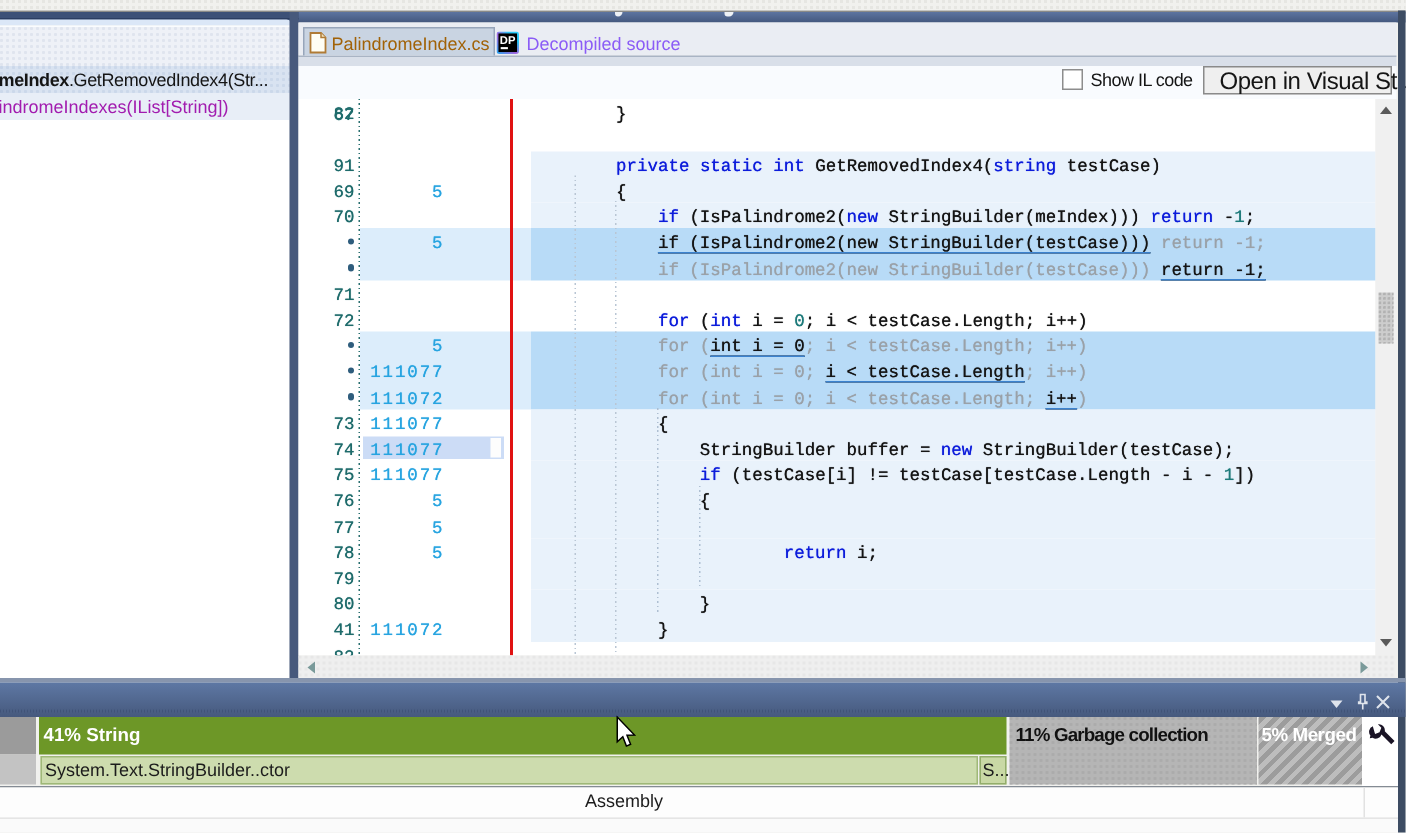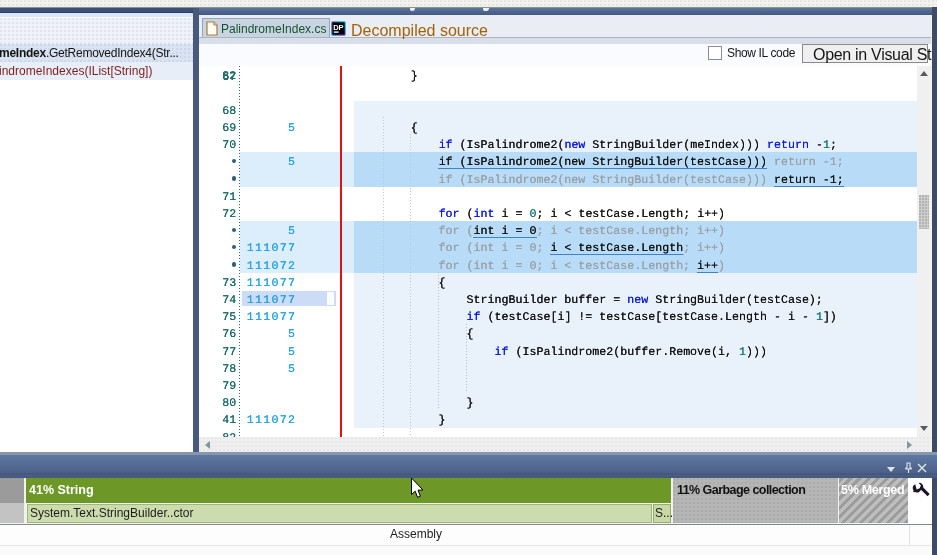--- a/index.html
+++ b/index.html
@@ -25,47 +25,47 @@
 
 <div class="abs" style="left:0;top:8px;width:199px;height:4.6px;background:#3c5077"></div>
 <div class="abs" style="left:0;top:12.4px;width:199px;height:0.9px;background:#2b3d62"></div>
 <div class="abs" style="left:0;top:13.2px;width:195px;height:4.2px;background:#dbe7f7;border-top-right-radius:5px"></div>
 <div class="abs" style="left:0;top:17.2px;width:194px;height:1.2px;background:#fafcfe"></div>
 <div class="abs" style="left:0;top:18px;width:193px;height:434px;background:#fff"></div>
 <div class="abs" style="left:0;top:18px;width:193px;height:26px;background:#eef1f7;background-image:radial-gradient(circle at 1px 1px,#dfe4ee 0.9px,transparent 1.1px);background-size:4px 4px"></div>
 <div class="abs" style="left:0;top:44px;width:193px;height:18px;background:#d9e3f1;background-image:radial-gradient(circle at 1px 1px,#cbd8ea 0.9px,transparent 1.1px);background-size:4px 4px"></div>
 <div class="abs" style="left:0;top:62px;width:193px;height:18px;background:#e8eef7"></div>
 <div class="ui" style="left:-1px;top:46px;font-size:12px;color:#151515;letter-spacing:-0.25px"><b>meIndex</b>.GetRemovedIndex4(Str...</div>
-<div class="ui" style="left:-1px;top:64px;font-size:12px;color:#7f1d1d">indromeIndexes(IList[String])</div>
+<div class="ui" style="left:-1px;top:64px;font-size:12px;color:#a21caf">indromeIndexes(IList[String])</div>
 <div class="abs" style="left:193px;top:8px;width:6px;height:444px;background:#47597c"></div>
 
 <div class="abs" style="left:199px;top:15.2px;width:732px;height:21.6px;background:#eaedf3"></div>
 <div class="abs" style="left:199px;top:36.8px;width:732px;height:1.4px;background:#a9b4c4"></div>
 <div class="abs" style="left:199px;top:38.2px;width:732px;height:5.8px;background:#d9dfe9"></div>
 <div class="abs" style="left:202px;top:17.5px;width:128px;height:19.3px;background:#c9d4e2;border:1px solid #97a5ba;border-bottom:none"></div>
 <svg class="abs" style="left:206px;top:21px" width="12" height="15" viewBox="0 0 12 15">
     <path d="M1 1 h7 l3 3 v10 h-10 z" fill="#fffef4" stroke="#b07b35" stroke-width="1.2"></path>
     <path d="M8 1 v3 h3" fill="#f1e3c0" stroke="#b07b35" stroke-width="1"></path>
   </svg>
-<div class="ui" style="left:221px;top:22px;font-size:12px;color:#14532d">PalindromeIndex.cs</div>
+<div class="ui" style="left:221px;top:22px;font-size:12px;color:#a16207">PalindromeIndex.cs</div>
 <svg class="abs" style="left:331px;top:20.5px" width="15" height="15" viewBox="0 0 15 15">
     <defs>
       <linearGradient id="dp" x1="0" y1="1" x2="1" y2="0">
         <stop offset="0" stop-color="#23aaf2"></stop>
         <stop offset=".45" stop-color="#a667e2"></stop>
         <stop offset=".75" stop-color="#27c5f7"></stop>
         <stop offset="1" stop-color="#35d3fd"></stop>
       </linearGradient>
     </defs>
     <rect x="0" y="0" width="15" height="15" rx="2" fill="url(#dp)"></rect>
     <rect x="1.3" y="1.3" width="12.4" height="12.4" fill="#000"></rect>
     <text x="2.2" y="8.6" font-family="Liberation Sans" font-weight="bold" font-size="7.5" fill="#fff">DP</text>
     <rect x="2.8" y="10.4" width="4.8" height="1.4" fill="#fff"></rect>
   </svg>
-<div class="ui" style="left:351px;top:22px;font-size:16px;color:#a16207">Decompiled source</div>
+<div class="ui" style="left:351px;top:22px;font-size:12px;color:#8b5cf6">Decompiled source</div>
 
 <div class="abs" style="left:199px;top:44px;width:732px;height:22px;background:#f9fbfe"></div>
 <div class="abs" style="left:708px;top:45.5px;width:14px;height:14px;background:#fff;border:1px solid #8d8d8d"></div>
 <div class="ui" style="left:727px;top:46px;font-size:12px;color:#151515;letter-spacing:-0.35px">Show IL code</div>
 <div class="abs" style="left:802px;top:43.5px;width:126px;height:19px;background:#efefef;border:1.2px solid #8a8a8a"></div>
 <div class="ui" style="left:813px;top:46px;font-size:16px;color:#151515;letter-spacing:-0.3px">Open in Visual Studio</div>
 
 <div class="abs" style="left:199px;top:66px;width:718px;height:371px;background:#fff;overflow:hidden"></div>
 <div class="abs" style="left:199px;top:66px;width:732px;height:371px;overflow:hidden">
 <div class="abs" style="left:-199px;top:-66px;width:937px;height:555px">
@@ -100,21 +100,22 @@
 <div class="abs" style="left:354px;top:410.4px;width:563px;height:17.2px;background:#e9f2fb"></div>
 <div class="abs" style="left:239.2px;top:66px;width:1px;height:371px;background:repeating-linear-gradient(#2a7070 0 1px,transparent 1px 3px)"></div>
 <div class="abs" style="left:382.6px;top:117px;width:1px;height:320px;background:repeating-linear-gradient(#b9c6d4 0 1px,transparent 1px 3px)"></div>
 <div class="abs" style="left:410.4px;top:134px;width:1px;height:303px;background:repeating-linear-gradient(#b9c6d4 0 1px,transparent 1px 3px)"></div>
 <div class="abs" style="left:438.2px;top:272px;width:1px;height:137px;background:repeating-linear-gradient(#aebfd2 0 1px,transparent 1px 3px)"></div>
 <div class="abs" style="left:466px;top:324px;width:1px;height:68px;background:repeating-linear-gradient(#aebfd2 0 1px,transparent 1px 3px)"></div>
 <div class="abs" style="left:339.5px;top:66px;width:2px;height:371px;background:#e01212"></div>
 <div class="mono ln" style="top:66.4px">82</div>
 <div class="mono code" style="top:66.4px"><span class="b">        }</span></div>
 <div class="mono ln" style="top:67px">67</div>
-<div class="mono ln" style="top:100.8px">68</div>
+<div class="mono ln" style="top:100.8px">91</div>
+<div class="mono code" style="top:100.8px"><span class="b">        </span><span class="k">private</span><span class="b"> </span><span class="k">static</span><span class="b"> </span><span class="k">int</span><span class="b"> GetRemovedIndex4(</span><span class="k">string</span><span class="b"> testCase)</span></div>
 <div class="mono ln" style="top:118.0px">69</div>
 <div class="mono cnt" style="top:118.0px">5</div>
 <div class="mono code" style="top:118.0px"><span class="b">        {</span></div>
 <div class="mono ln" style="top:135.2px">70</div>
 <div class="mono code" style="top:135.2px"><span class="b">            </span><span class="k">if</span><span class="b"> (IsPalindrome2(</span><span class="k">new</span><span class="b"> StringBuilder(meIndex))) </span><span class="k">return</span><span class="b"> -</span><span class="n">1</span><span class="b">;</span></div>
 <div class="mono cnt" style="top:152.4px">5</div>
 <div class="abs blt" style="top:159.0px"></div>
 <div class="mono code" style="top:152.4px"><span class="b">            </span><span class="u">if (IsPalindrome2(new StringBuilder(testCase)))</span><span class="g"> return -1;</span></div>
 <div class="abs blt" style="top:176.2px"></div>
 <div class="mono code" style="top:169.6px"><span class="g">            if (IsPalindrome2(new StringBuilder(testCase))) </span><span class="u">return -1;</span></div>
@@ -137,23 +138,23 @@
 <div class="mono cnt" style="top:290.0px">111077</div>
 <div class="mono code" style="top:290.0px"><span class="b">                StringBuilder buffer = </span><span class="k">new</span><span class="b"> StringBuilder(testCase);</span></div>
 <div class="mono ln" style="top:307.2px">75</div>
 <div class="mono cnt" style="top:307.2px">111077</div>
 <div class="mono code" style="top:307.2px"><span class="b">                </span><span class="k">if</span><span class="b"> (testCase[i] != testCase[testCase.Length - i - </span><span class="n">1</span><span class="b">])</span></div>
 <div class="mono ln" style="top:324.4px">76</div>
 <div class="mono cnt" style="top:324.4px">5</div>
 <div class="mono code" style="top:324.4px"><span class="b">                {</span></div>
 <div class="mono ln" style="top:341.6px">77</div>
 <div class="mono cnt" style="top:341.6px">5</div>
-<div class="mono code" style="top:341.6px"><span class="b">                    </span><span class="k">if</span><span class="b"> (IsPalindrome2(buffer.Remove(i, </span><span class="n">1</span><span class="b">)))</span></div>
 <div class="mono ln" style="top:358.8px">78</div>
 <div class="mono cnt" style="top:358.8px">5</div>
+<div class="mono code" style="top:358.8px"><span class="b">                        </span><span class="k">return</span><span class="b"> i;</span></div>
 <div class="mono ln" style="top:376.0px">79</div>
 <div class="mono ln" style="top:393.2px">80</div>
 <div class="mono code" style="top:393.2px"><span class="b">                }</span></div>
 <div class="mono ln" style="top:410.4px">41</div>
 <div class="mono cnt" style="top:410.4px">111072</div>
 <div class="mono code" style="top:410.4px"><span class="b">            }</span></div>
 <div class="mono ln" style="top:427.6px">82</div>
 </div>
 </div>
 

